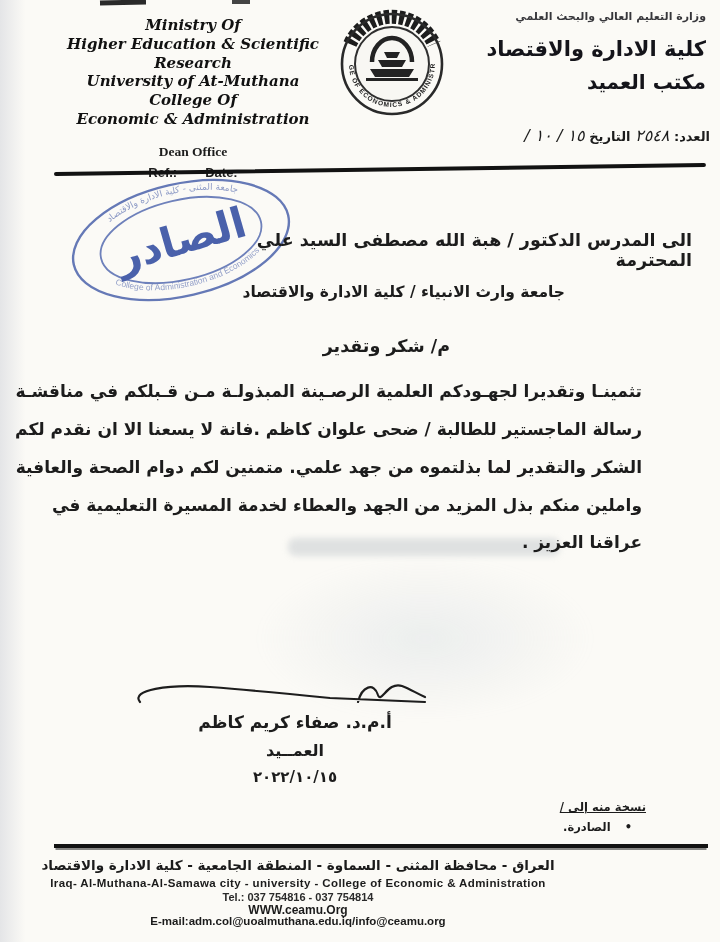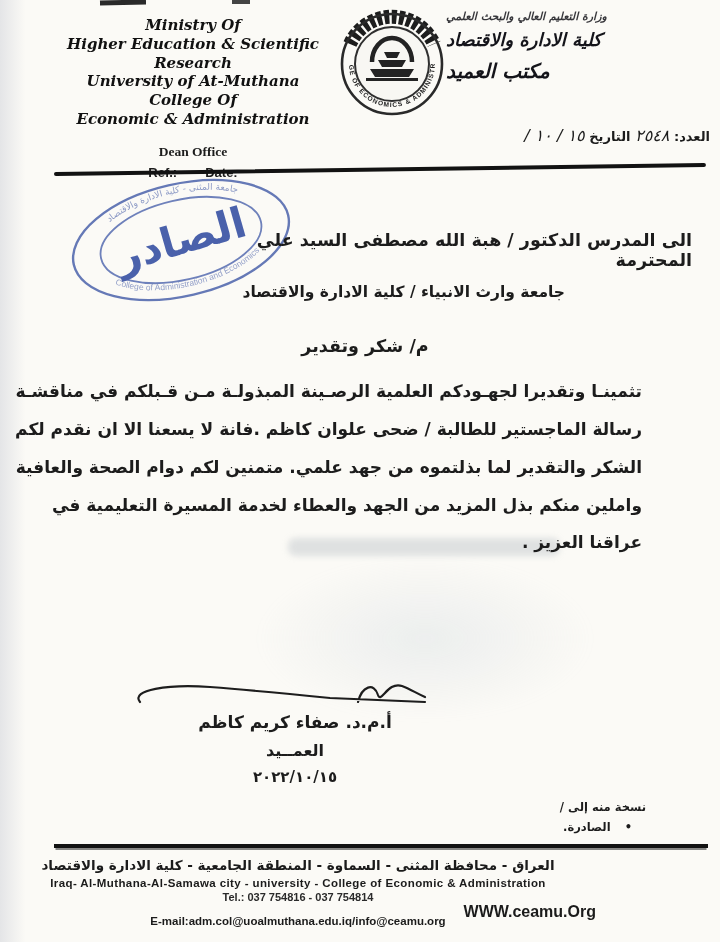--- a/index.html
+++ b/index.html
@@ -20,65 +20,65 @@
   .blob{left:255px;top:556px;width:340px;height:165px;border-radius:50%;
     background:radial-gradient(ellipse at center,rgba(185,198,210,.22),rgba(185,198,210,0) 70%);
     filter:blur(4px);}
   
   .hdr-en{left:48px;top:16px;width:290px;text-align:center;line-height:1.25;}
   .hdr-en .script{font-family:"DejaVu Serif",serif;font-style:italic;font-weight:700;font-size:15px;color:#111;}
   .hdr-en .plain{font-family:Liberation Serif, serif;font-weight:700;font-size:13.5px;margin-top:15px;}
   .refdate{font-family:"Liberation Sans",sans-serif;font-weight:700;font-size:13px;margin-top:5px;
     display:flex;justify-content:center;gap:28px;text-align:right;}
   
-  .hdr-ar{right:14px;top:10px;width:260px;text-align:left;direction:rtl;color:#14141a;font-style:italic;}
+  .hdr-ar{right:14px;top:10px;width:260px;text-align:right;direction:rtl;color:#14141a;}
   .hdr-ar .l1{font-size:11px;font-weight:700;letter-spacing:1px;opacity:.85;}
   .hdr-ar .l2{font-size:16px;font-weight:700;margin-top:7px;}
-  .hdr-ar .l3{font-size:18px;font-weight:700;margin-top:6px;}
+  .hdr-ar .l3{font-size:21px;font-weight:700;margin-top:14px;}
   .hdr-ar .l4{font-size:20px;font-weight:700;margin-top:9px;}
   .numline{right:10px;top:118px;width:270px;direction:rtl;font-size:13px;font-weight:700;
     white-space:nowrap;text-align:right;margin-top:8px;}
   .numline .hand{font-size:16px;font-weight:400;font-style:italic;letter-spacing:2px;}
   
   .rule1{left:54px;top:172px;width:652px;height:3.5px;background:#121212;
     transform:rotate(-0.8deg);transform-origin:left center;border-radius:2px;}
   
   .logo{left:330px;top:0;width:124px;height:122px;}
   
   .stamp{left:66px;top:178px;width:230px;height:124px;transform:rotate(-13deg);opacity:.92;}
   
   .toline{right:28px;top:230px;width:480px;direction:rtl;text-align:right;
     font-size:17.5px;font-weight:700;z-index:3;}
   .orgline{right:155px;top:283px;direction:rtl;font-size:15.5px;font-weight:700;}
-  .subject{left:280px;top:336px;width:170px;text-align:center;direction:rtl;
+  .subject{left:280px;top:336px;width:170px;direction:rtl;
     font-size:17.5px;font-weight:700;}
   .bodyline{left:84px;right:78px;direction:rtl;font-size:17px;font-weight:600;
     text-align:justify;text-align-last:justify;white-space:nowrap;}
   .bodyline.last{text-align-last:right;}
   
   .sig{left:128px;top:672px;width:320px;height:48px;}
   .sig-name{left:160px;top:712px;width:270px;text-align:center;direction:rtl;
     font-size:17px;font-weight:700;}
   .sig-title{left:160px;top:741px;width:270px;text-align:center;direction:rtl;
     font-size:16px;font-weight:700;}
   .sig-date{left:160px;top:768px;width:270px;text-align:center;direction:ltr;
     font-size:15px;font-weight:600;}
   
   .cc-label{right:74px;top:800px;direction:rtl;font-size:11.5px;font-weight:700;
-    }
+    text-decoration:underline;}
   .cc-item{right:88px;top:820px;direction:rtl;font-size:11.5px;font-weight:700;}
   .cc-item .bullet{margin-left:10px;}
   
   .rule2{left:54px;top:844px;width:654px;height:3px;background:#121212;
     border-bottom:1.5px solid #121212;box-shadow:0 3px 0 -1.5px #121212;}
   .ft{left:0;width:596px;text-align:center;font-family:"Liberation Sans",sans-serif;color:#1b1b1b;}
   .ft-ar{top:857px;font-family:"DejaVu Sans",sans-serif;direction:rtl;font-size:13.5px;font-weight:700;}
   .ft-en{top:877px;font-size:11.5px;font-weight:700;letter-spacing:.4px;}
   .ft-tel{top:891px;font-size:11px;font-weight:700;color:#2a2a2a;}
-  .ft-web{top:903px;font-size:16px;font-weight:700;text-align:right;}
+  .ft-web{top:903px;font-size:12px;font-weight:700;}
   .ft-mail{top:915px;font-size:11.5px;font-weight:700;}
 </style>
 </head>
 <body>
 
 <div class="abs left-edge"></div>
 <div class="abs top-mark"></div>
 <div class="abs top-mark2"></div>
 <div class="abs smudge1"></div>
 <div class="abs blob"></div>

